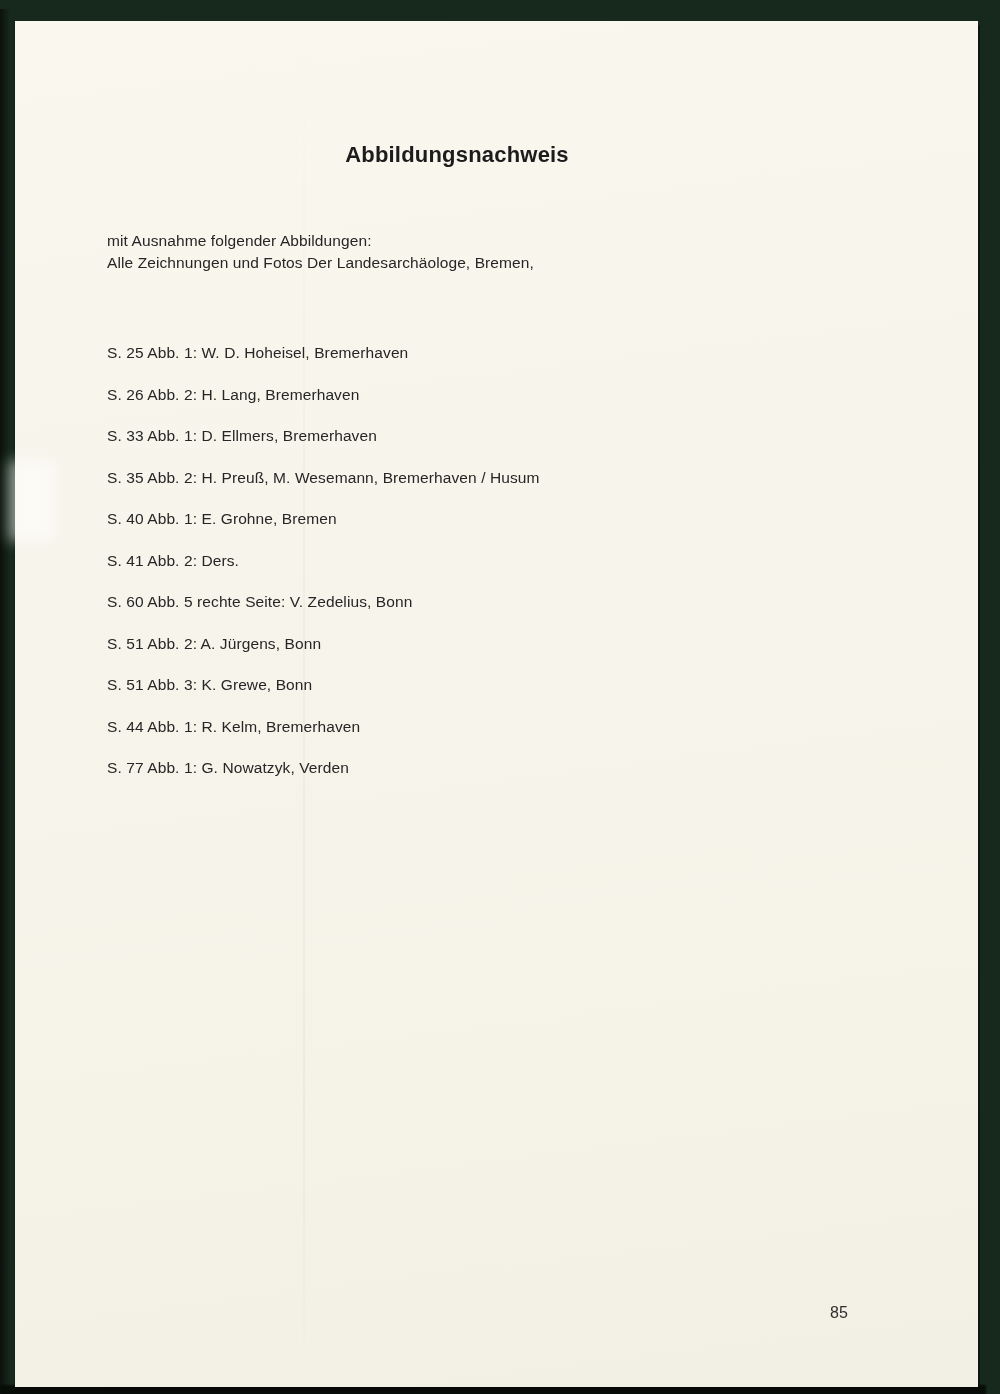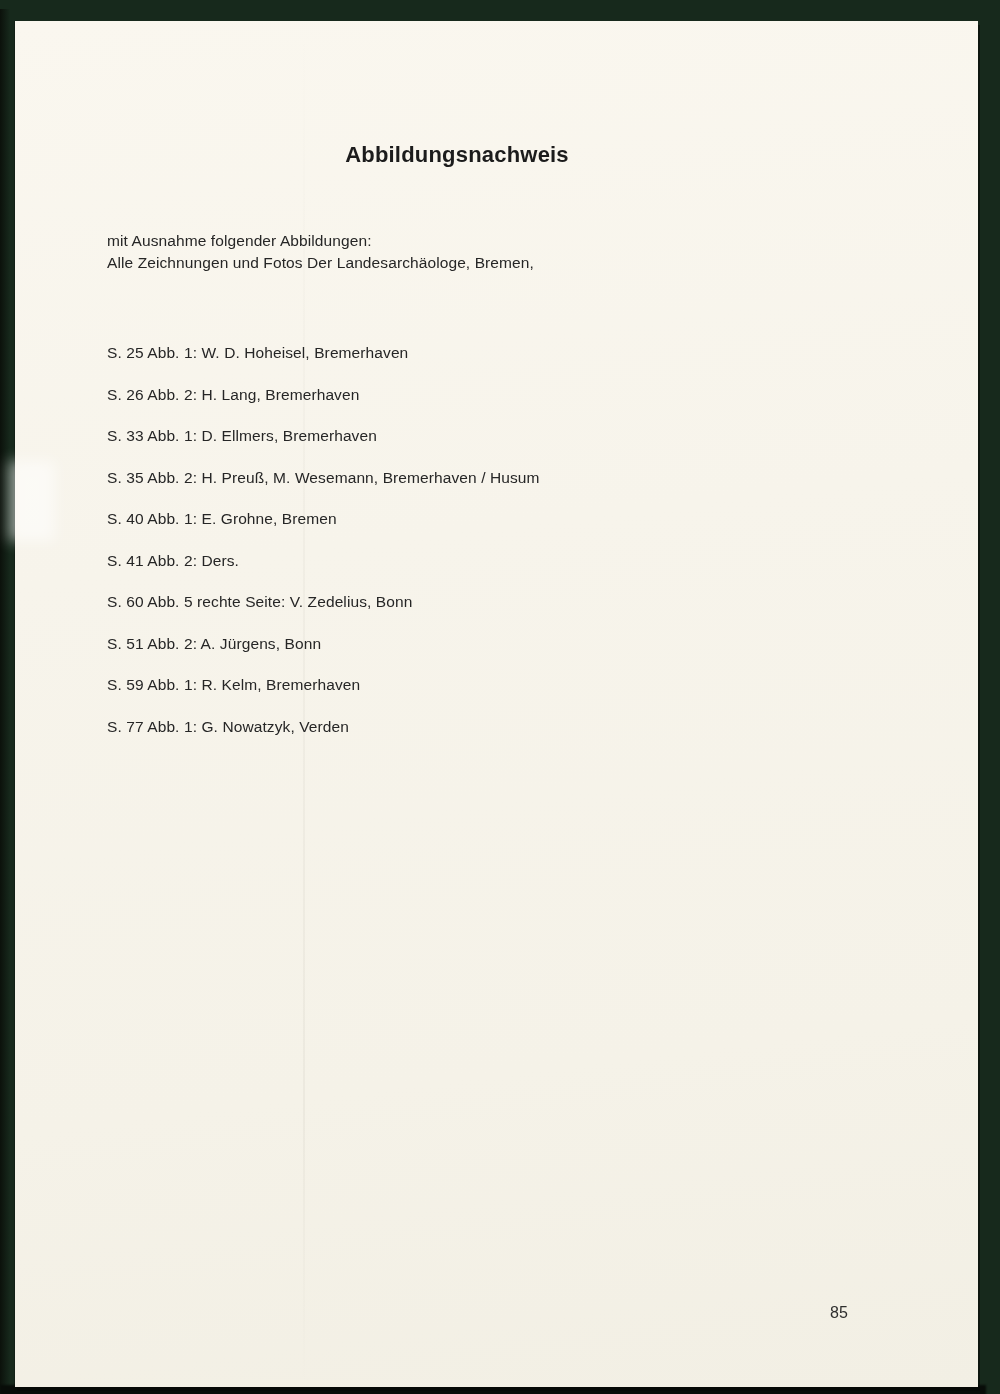--- a/index.html
+++ b/index.html
@@ -122,19 +122,20 @@
 
     <div class="credits">
       <div class="credit">S. 25 Abb. 1: W. D. Hoheisel, Bremerhaven</div>
       <div class="credit">S. 26 Abb. 2: H. Lang, Bremerhaven</div>
       <div class="credit">S. 33 Abb. 1: D. Ellmers, Bremerhaven</div>
       <div class="credit">S. 35 Abb. 2: H. Preuß, M. Wesemann, Bremerhaven / Husum</div>
       <div class="credit">S. 40 Abb. 1: E. Grohne, Bremen</div>
       <div class="credit">S. 41 Abb. 2: Ders.</div>
       <div class="credit">S. 60 Abb. 5 rechte Seite: V. Zedelius, Bonn</div>
       <div class="credit">S. 51 Abb. 2: A. Jürgens, Bonn</div>
-      <div class="credit">S. 59 Abb. 1: R. Kelm, Bremerhaven</div>
+      <div class="credit">S. 51 Abb. 3: K. Grewe, Bonn</div>
+      <div class="credit">S. 44 Abb. 1: R. Kelm, Bremerhaven</div>
       <div class="credit">S. 77 Abb. 1: G. Nowatzyk, Verden</div>
     </div>
 
     <div class="page-number">85</div>
   </div>
 </div>
 
 </body></html>

